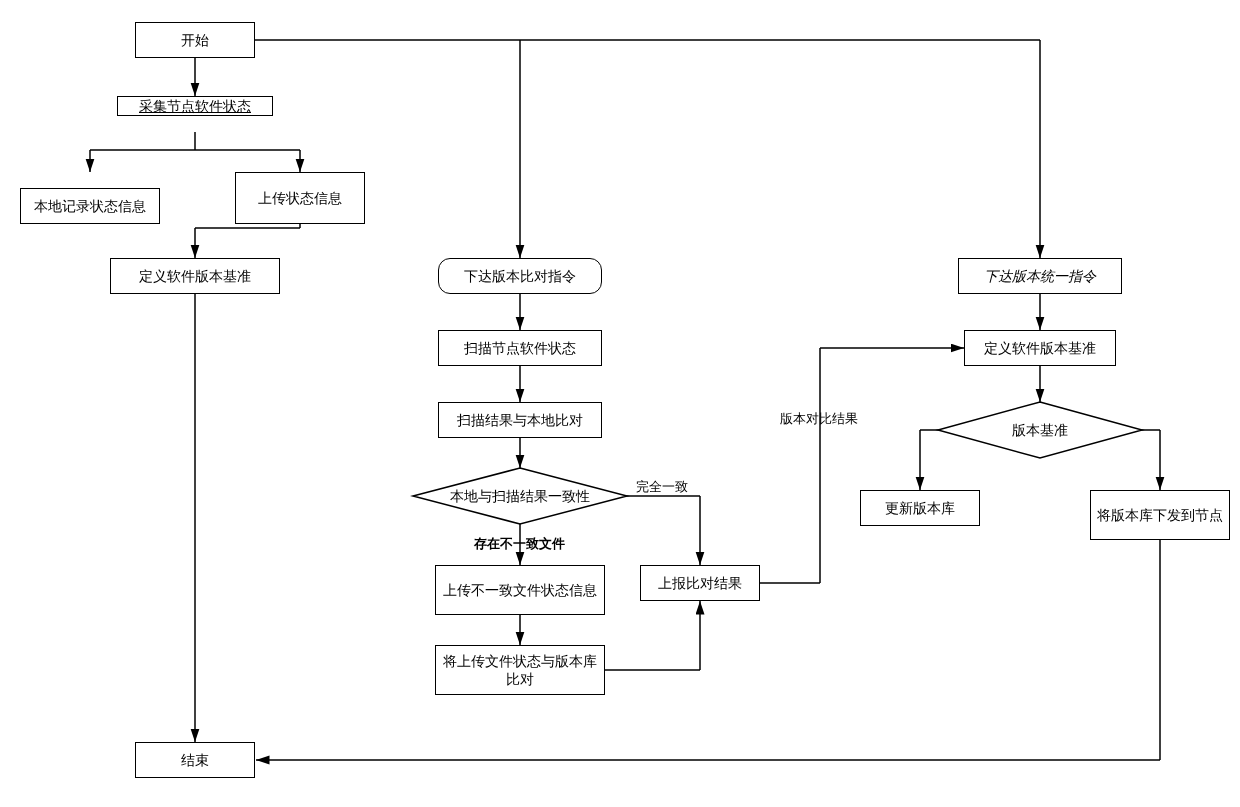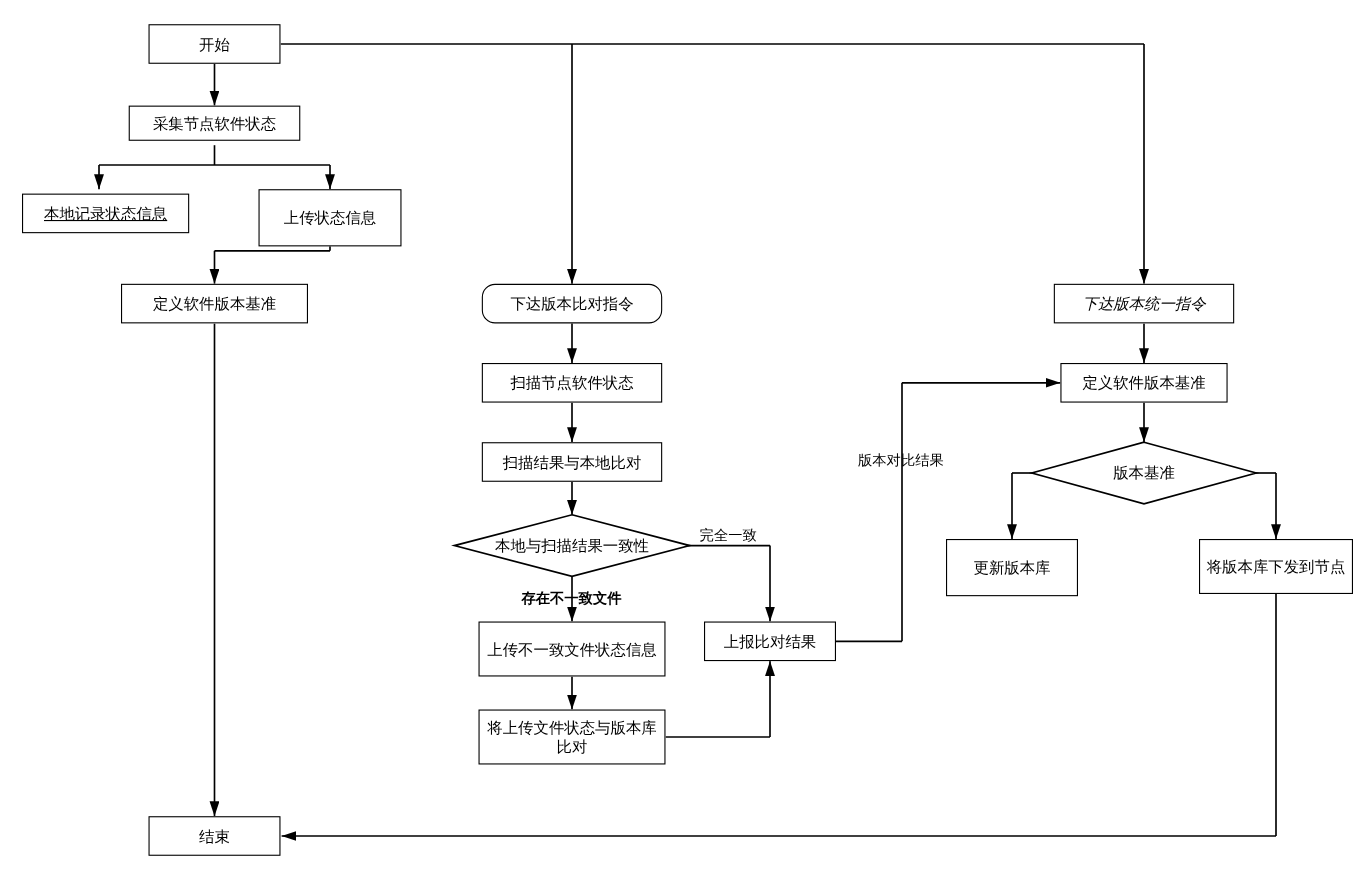--- a/index.html
+++ b/index.html
@@ -116,24 +116,24 @@
   <polygon points="520,468 627,496 520,524 413,496" fill="#fff" stroke="#000" stroke-width="1.5"></polygon>
   <text x="520" y="497" class="diamond-text">本地与扫描结果一致性</text>
 
   <polygon points="1040,402 1142,430 1040,458 938,430" fill="#fff" stroke="#000" stroke-width="1.5"></polygon>
   <text x="1040" y="431" class="diamond-text">版本基准</text>
 </svg>
 
 <div class="box" style="left:135px; top:22px; width:120px; height:36px;">
       <span>开始</span>
     </div>
-<div class="box" style="left:117px; top:96px; width:156px; height:32px;">
+<div class="box" style="left:117px; top:96px; width:156px; height:20px;text-decoration:underline;">
       <span>采集节点软件状态</span>
     </div>
-<div class="box" style="left:20px; top:176px; width:152px; height:36px;text-decoration:underline;">
+<div class="box" style="left:20px; top:188px; width:140px; height:36px;">
       <span>本地记录状态信息</span>
     </div>
 <div class="box" style="left:235px; top:172px; width:130px; height:52px;">
       <span>上传状态信息</span>
     </div>
 <div class="box" style="left:110px; top:258px; width:170px; height:36px;">
       <span>定义软件版本基准</span>
     </div>
 
 <div class="box" style="left:438px; top:258px; width:164px; height:36px;border-radius:12px;">
@@ -154,21 +154,21 @@
 <div class="box" style="left:640px; top:565px; width:120px; height:36px;">
       <span>上报比对结果</span>
     </div>
 
 <div class="box" style="left:958px; top:258px; width:164px; height:36px;font-style:italic;">
       <span>下达版本统一指令</span>
     </div>
 <div class="box" style="left:964px; top:330px; width:152px; height:36px;">
       <span>定义软件版本基准</span>
     </div>
-<div class="box" style="left:860px; top:490px; width:120px; height:52px;">
+<div class="box" style="left:860px; top:490px; width:120px; height:36px;">
       <span>更新版本库</span>
     </div>
 <div class="box" style="left:1090px; top:490px; width:140px; height:50px;">
       <span>将版本库下发到节点</span>
     </div>
 
 <div class="box" style="left:135px; top:742px; width:120px; height:36px;">
       <span>结束</span>
     </div>
 

